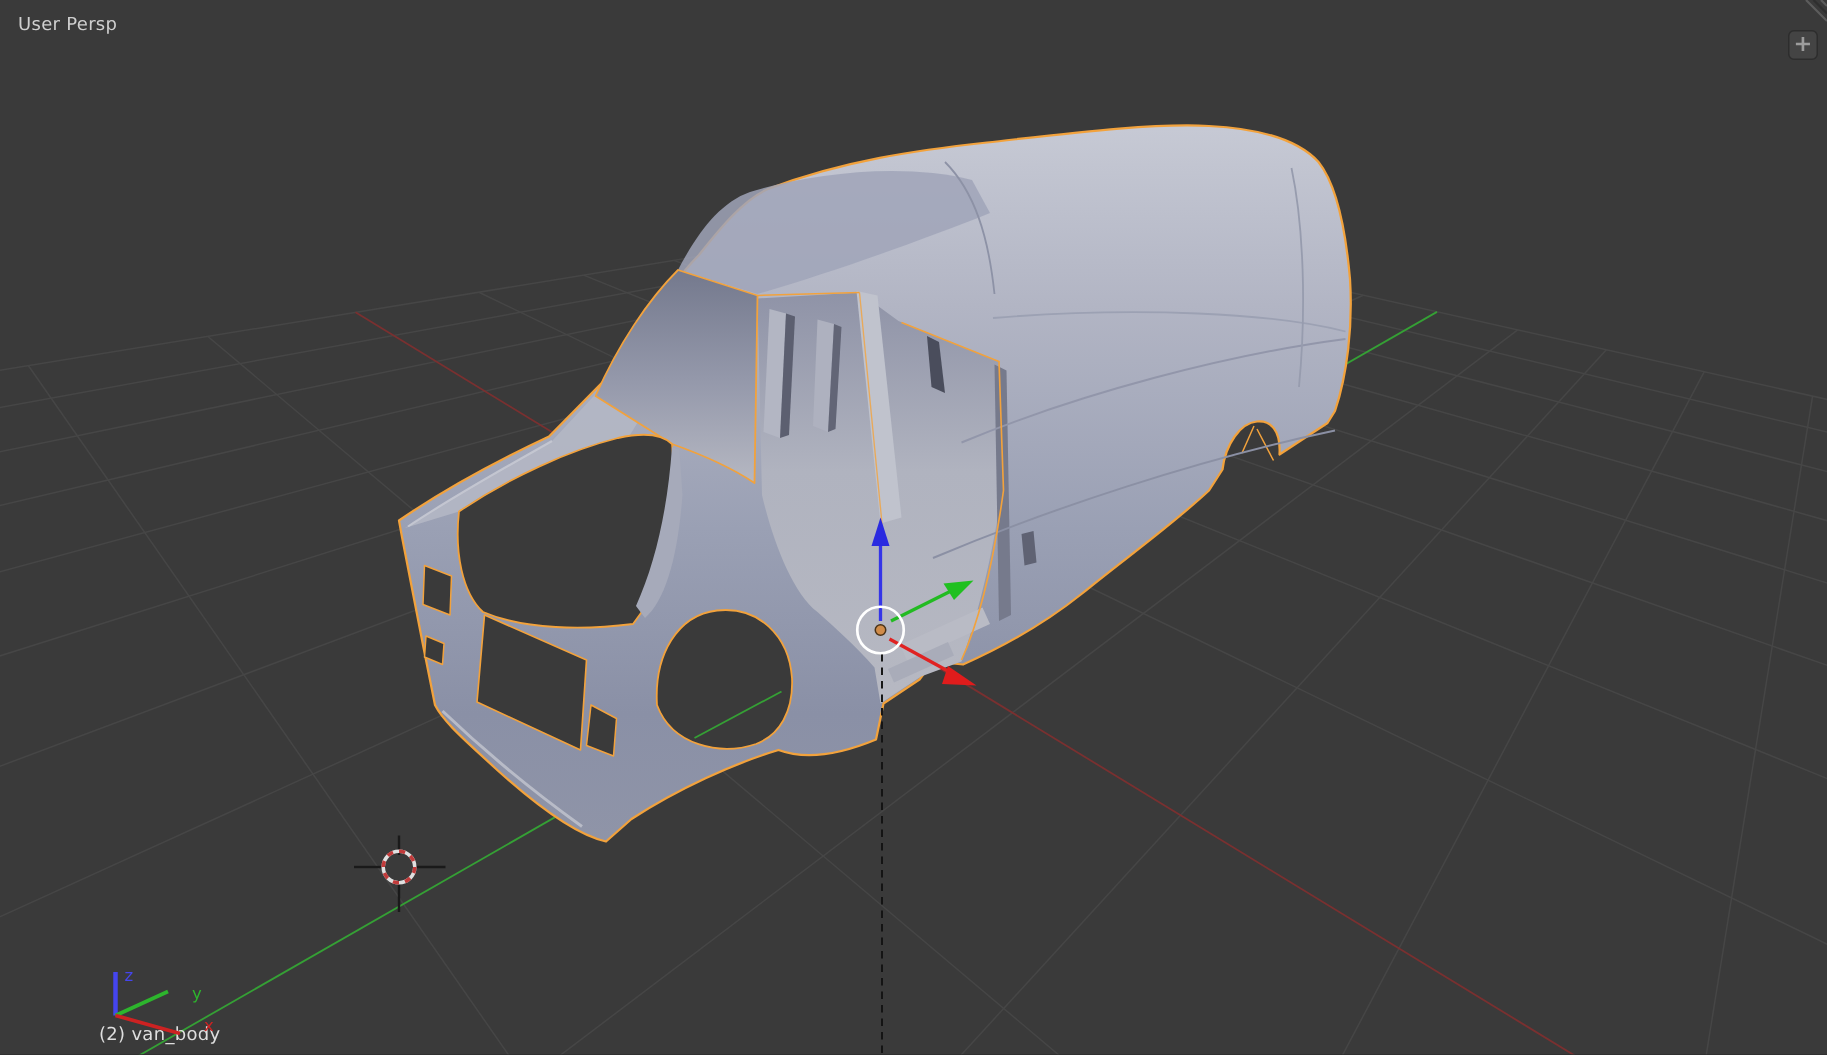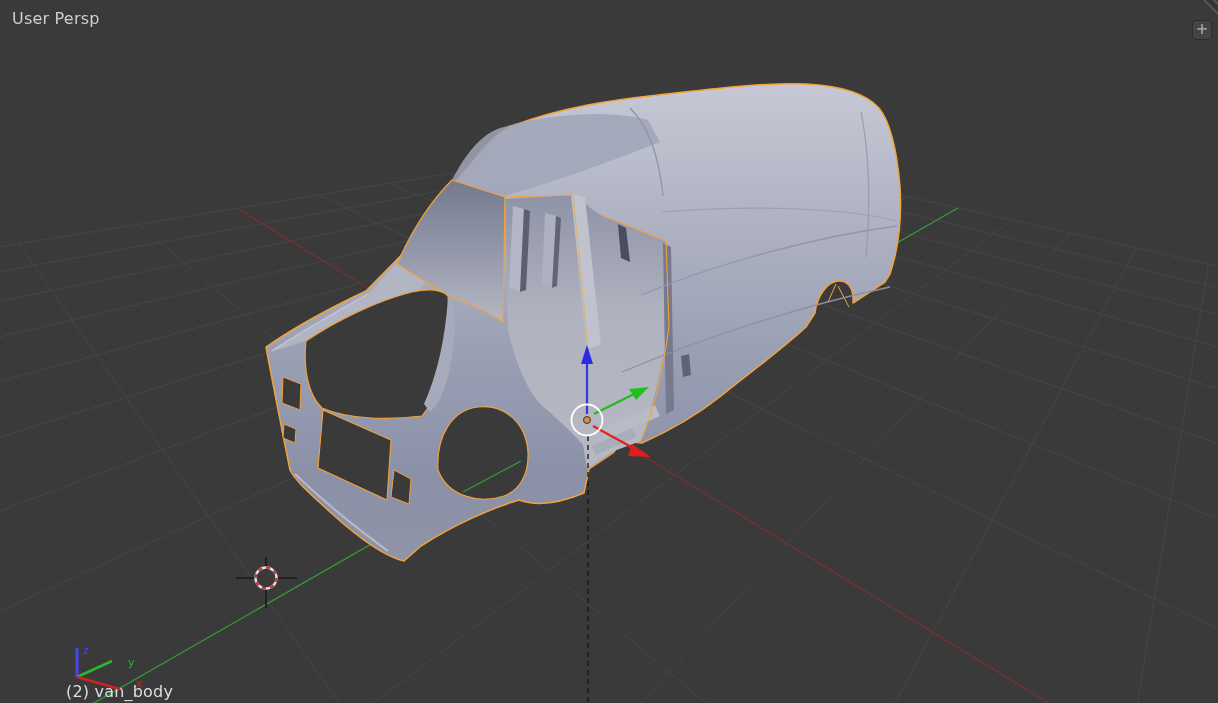--- a/index.html
+++ b/index.html
@@ -2,21 +2,21 @@
 <html><head>
 <meta charset="utf-8">
 <style>
   html,body{margin:0;padding:0;background:#2a2a2a;}
   .viewport{
     position:relative;width:1218px;height:703px;overflow:hidden;
     background:#3a3a3a;font-family:"DejaVu Sans","Liberation Sans",sans-serif;
   }
   .scene{position:absolute;left:0;top:0;}
   .hud-label{
-    position:absolute;color:#cfcfcf;font-size:16px;letter-spacing:0.2px;
+    position:absolute;color:#cfcfcf;font-size:12px;letter-spacing:0.2px;
     user-select:none;white-space:nowrap;
   }
   .view-label{left:12px;top:9px;}
   .object-label{left:66px;top:682px;color:#dedede;}
   .plus-btn{
     position:absolute;right:6px;top:20px;width:18px;height:18px;
     background:#444444;border:1px solid #2d2d2d;border-radius:4px;
     color:#9c9c9c;font-size:15px;font-weight:bold;line-height:16px;
     text-align:center;cursor:pointer;
   }

